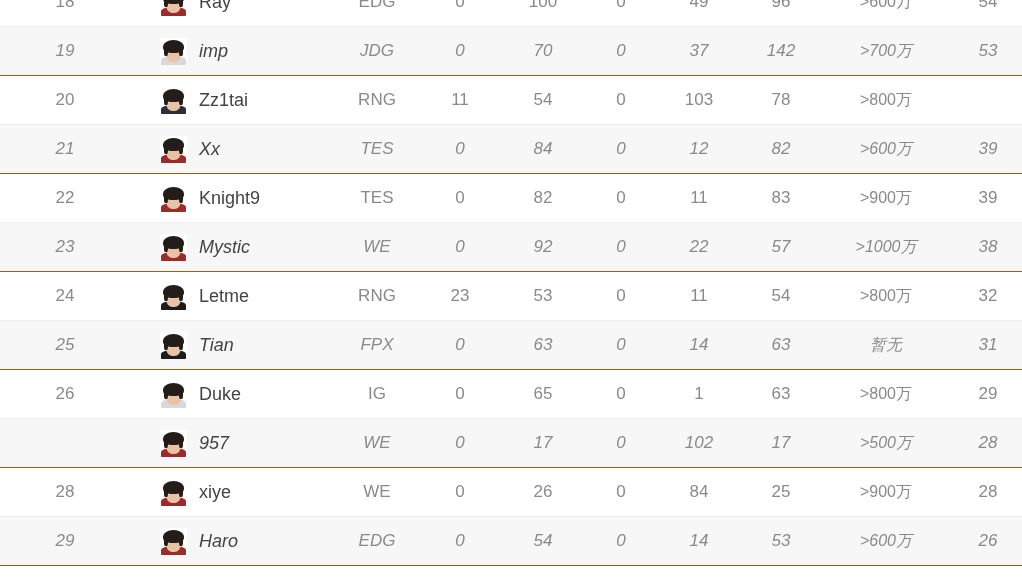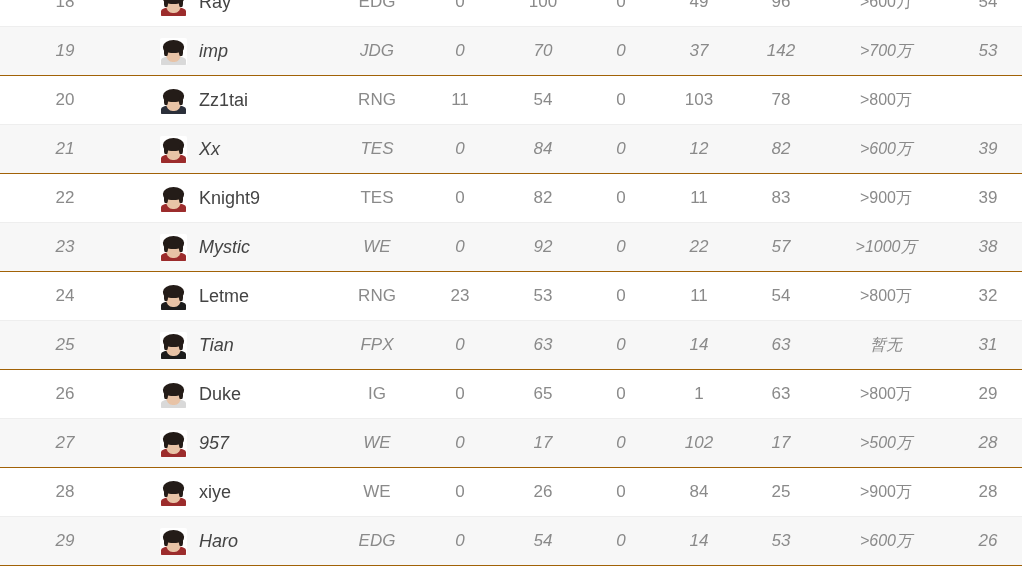--- a/index.html
+++ b/index.html
@@ -321,21 +321,20 @@
       <div class="cell c-team"><span class="cell-inner">IG</span></div>
       <div class="cell c-v1"><span class="cell-inner">0</span></div>
       <div class="cell c-v2"><span class="cell-inner">65</span></div>
       <div class="cell c-v3"><span class="cell-inner">0</span></div>
       <div class="cell c-v4"><span class="cell-inner">1</span></div>
       <div class="cell c-v5"><span class="cell-inner">63</span></div>
       <div class="cell c-salary"><span class="cell-inner">&gt;800万</span></div>
       <div class="cell c-score"><span class="cell-inner">29</span></div>
     </div>
     <div class="rank-row alt">
-      <div class="cell c-rank">27</div>
       <div class="cell c-player">
         <div class="player-wrap">
           <div class="avatar">
             <div class="body jersey-red"></div>
             <div class="face"></div>
             <div class="hair"></div>
           </div>
           <span class="player-name">957</span>
         </div>
       </div>

